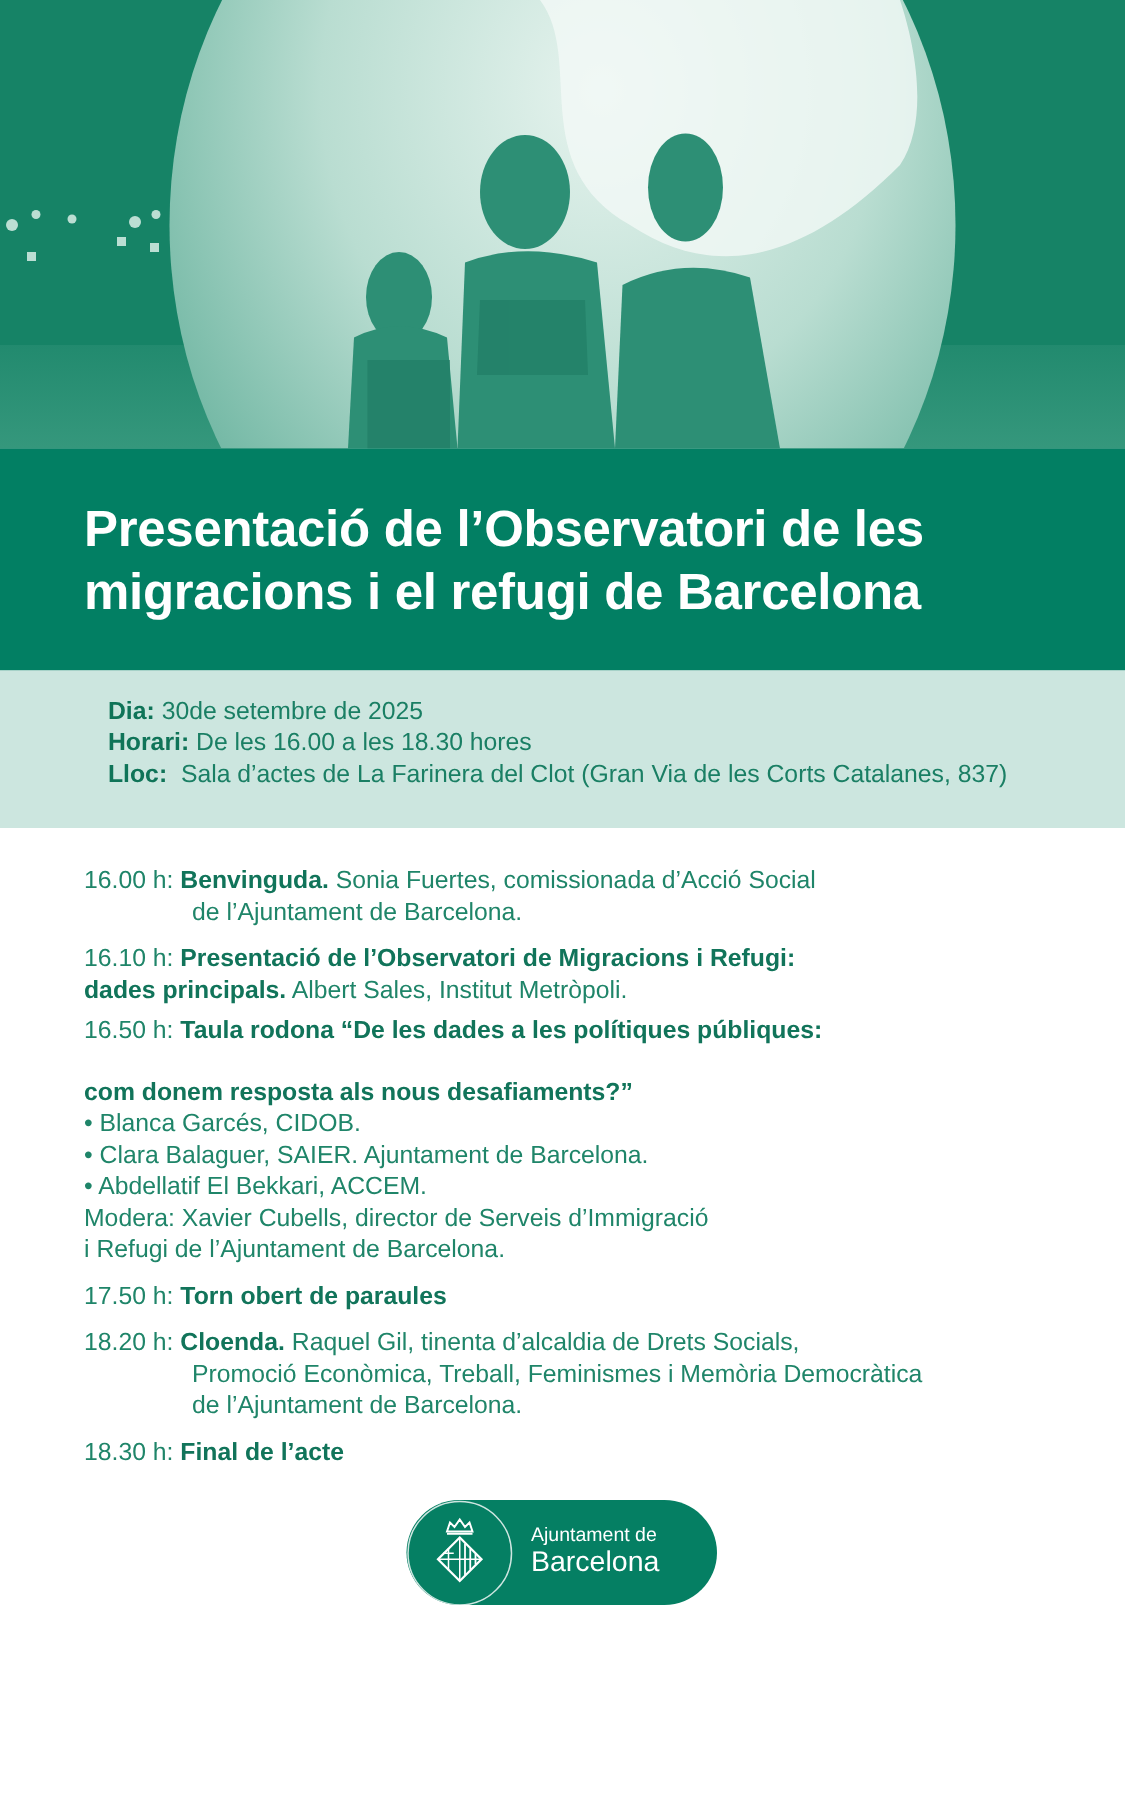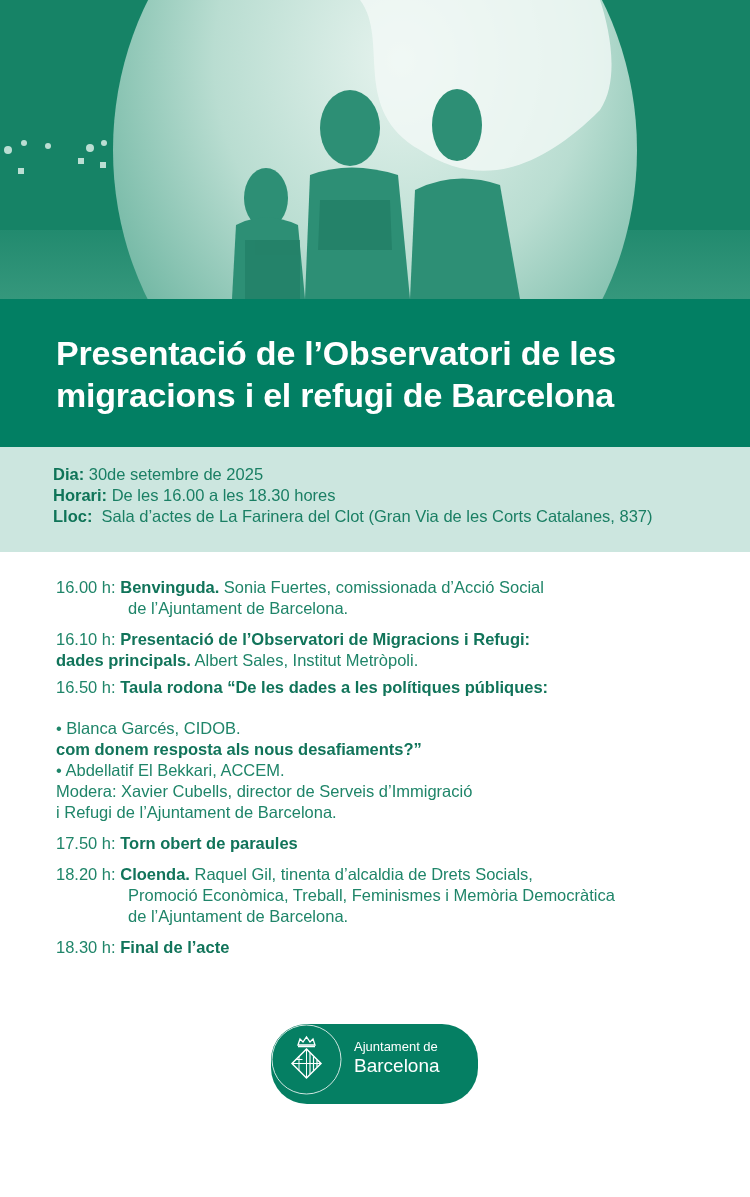--- a/index.html
+++ b/index.html
@@ -5,27 +5,27 @@
   html, body { margin:0; padding:0; }
   body { width:750px; height:1197px; background:#ffffff; position:relative; overflow:hidden;
          font-family:"Liberation Sans", "DejaVu Sans", sans-serif; }
   .hero { position:absolute; left:0; top:0; width:750px; height:299px; overflow:hidden;
           background:#168366; }
   .hero svg { display:block; }
   .title-band { position:absolute; left:0; top:299px; width:750px; height:148px; background:#027f63; }
   .title { position:absolute; left:56px; top:33px; margin:0; color:#ffffff; font-weight:bold;
            font-size:34px; line-height:42px; letter-spacing:-0.2px; }
   .info-band { position:absolute; left:0; top:447px; width:750px; height:105px; background:#cce6df; }
-  .info { position:absolute; left:53px; top:17px; color:#1a7f64; font-size:16.5px; line-height:21px; }
+  .info { position:absolute; left:72px; top:17px; color:#1a7f64; font-size:16.5px; line-height:21px; }
   .info b { font-weight:bold; color:#0f7458; }
   .program { position:absolute; left:56px; top:577px; width:660px; color:#1f8569; font-size:16.5px; line-height:21px; }
   .program b { color:#11745a; font-weight:bold; }
   .item { margin:0; }
   .indent { padding-left:72px; display:block; }
-  .logo { position:absolute; left:271px; top:1024px; width:207px; height:80px; border-radius:36px;
+  .logo { position:absolute; left:271px; top:1000px; width:207px; height:70px; border-radius:36px;
           background:#057f63; overflow:hidden; }
   .logo-circle { position:absolute; left:0; top:0; width:71px; height:71px; }
   .logo-text { position:absolute; left:83px; top:15px; color:#ffffff; }
   .logo-small { font-size:13px; line-height:16px; display:block; }
   .logo-big { font-size:19px; line-height:22px; display:block; font-weight:normal; }
 </style>
 </head>
 <body>
 
 <div class="hero">
@@ -98,22 +98,23 @@
   <p class="item" style="margin-bottom:10px">
     <span>16.00 h: </span><b>Benvinguda.</b><span> Sonia Fuertes, comissionada d’Acció Social</span>
     <span class="indent">de l’Ajuntament de Barcelona.</span>
   </p>
   <p class="item" style="margin-bottom:6px">
     <span>16.10 h: </span><b>Presentació de l’Observatori de Migracions i Refugi:</b><br>
     <b>dades principals.</b><span> Albert Sales, Institut Metròpoli.</span>
   </p>
   <div class="item" style="margin-bottom:10px">
     <div style="margin-bottom:20px"><span>16.50 h: </span><b>Taula rodona “De les dades a les polítiques públiques:</b></div>
+    <div><b>com donem resposta als nous desafiaments?”</b></div>
     <div>• Blanca Garcés, CIDOB.</div>
-    <div><b>com donem resposta als nous desafiaments?”</b></div>
+    <div>• Clara Balaguer, SAIER. Ajuntament de Barcelona.</div>
     <div>• Abdellatif El Bekkari, ACCEM.</div>
     <div>Modera: Xavier Cubells, director de Serveis d’Immigració</div>
     <div>i Refugi de l’Ajuntament de Barcelona.</div>
   </div>
   <p class="item" style="margin-bottom:10px">
     <span>17.50 h: </span><b>Torn obert de paraules</b>
   </p>
   <p class="item" style="margin-bottom:10px">
     <span>18.20 h: </span><b>Cloenda.</b><span> Raquel Gil, tinenta d’alcaldia de Drets Socials,</span>
     <span class="indent">Promoció Econòmica, Treball, Feminismes i Memòria Democràtica</span>

